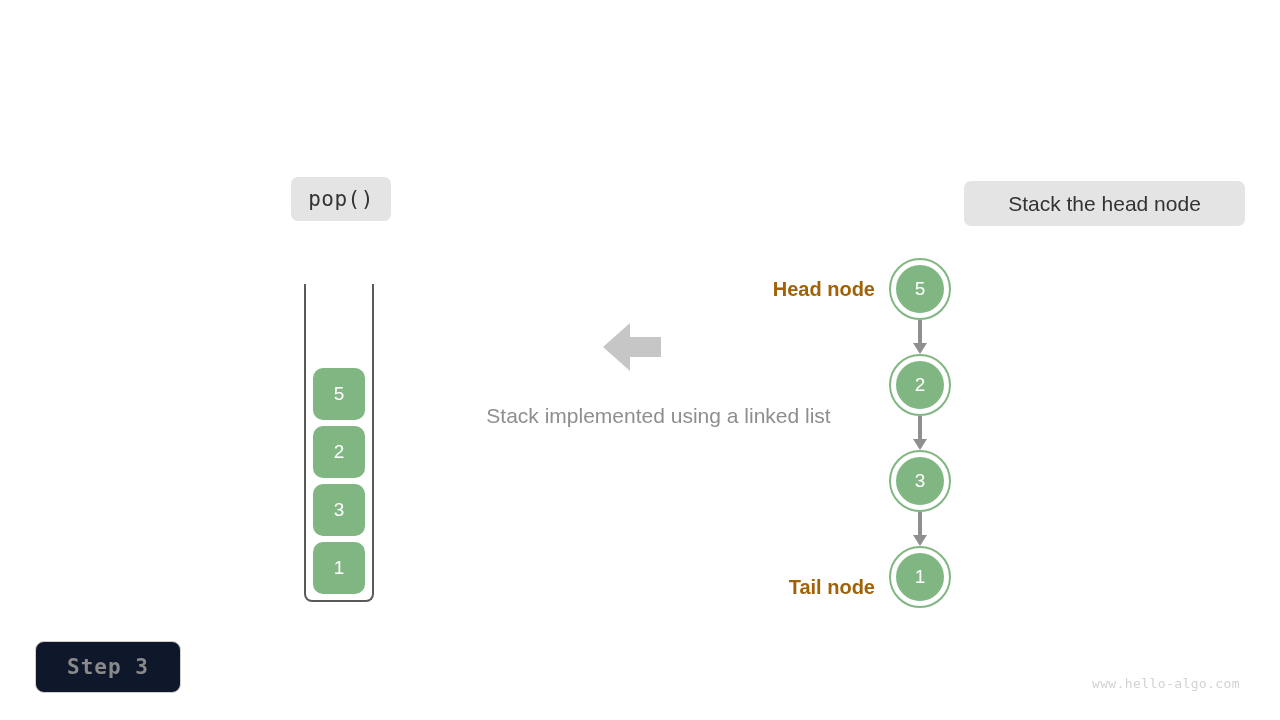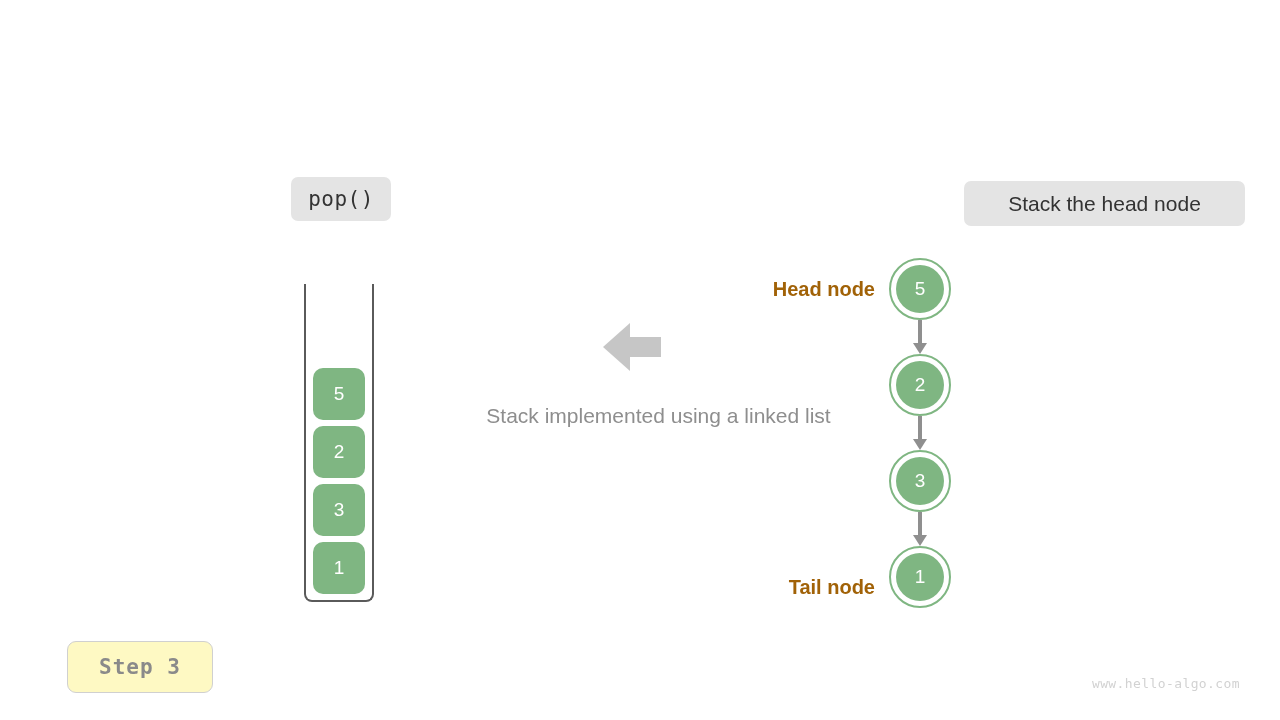--- a/index.html
+++ b/index.html
@@ -47,33 +47,32 @@
     font-size: 21px;
   }
 
   
   #step-box {
     position: absolute;
     left: 35px;
     top: 641px;
     width: 146px;
     height: 52px;
-    background: #fef9c3;
+    background: #0f172a;
     border: 1px solid #d0d0d0;
     border-radius: 9px;
     display: flex;
     align-items: center;
     justify-content: center;
     font-family: "DejaVu Sans Mono", monospace;
     font-size: 21px;
     font-weight: bold;
     color: #8a8a8a;
     letter-spacing: 1px;
     box-sizing: border-box;
-    margin-left: 32px;
   }
 
   
   #watermark {
     position: absolute;
     right: 40px;
     top: 676px;
     font-family: "DejaVu Sans Mono", monospace;
     font-size: 13px;
     color: #d2d2d2;

